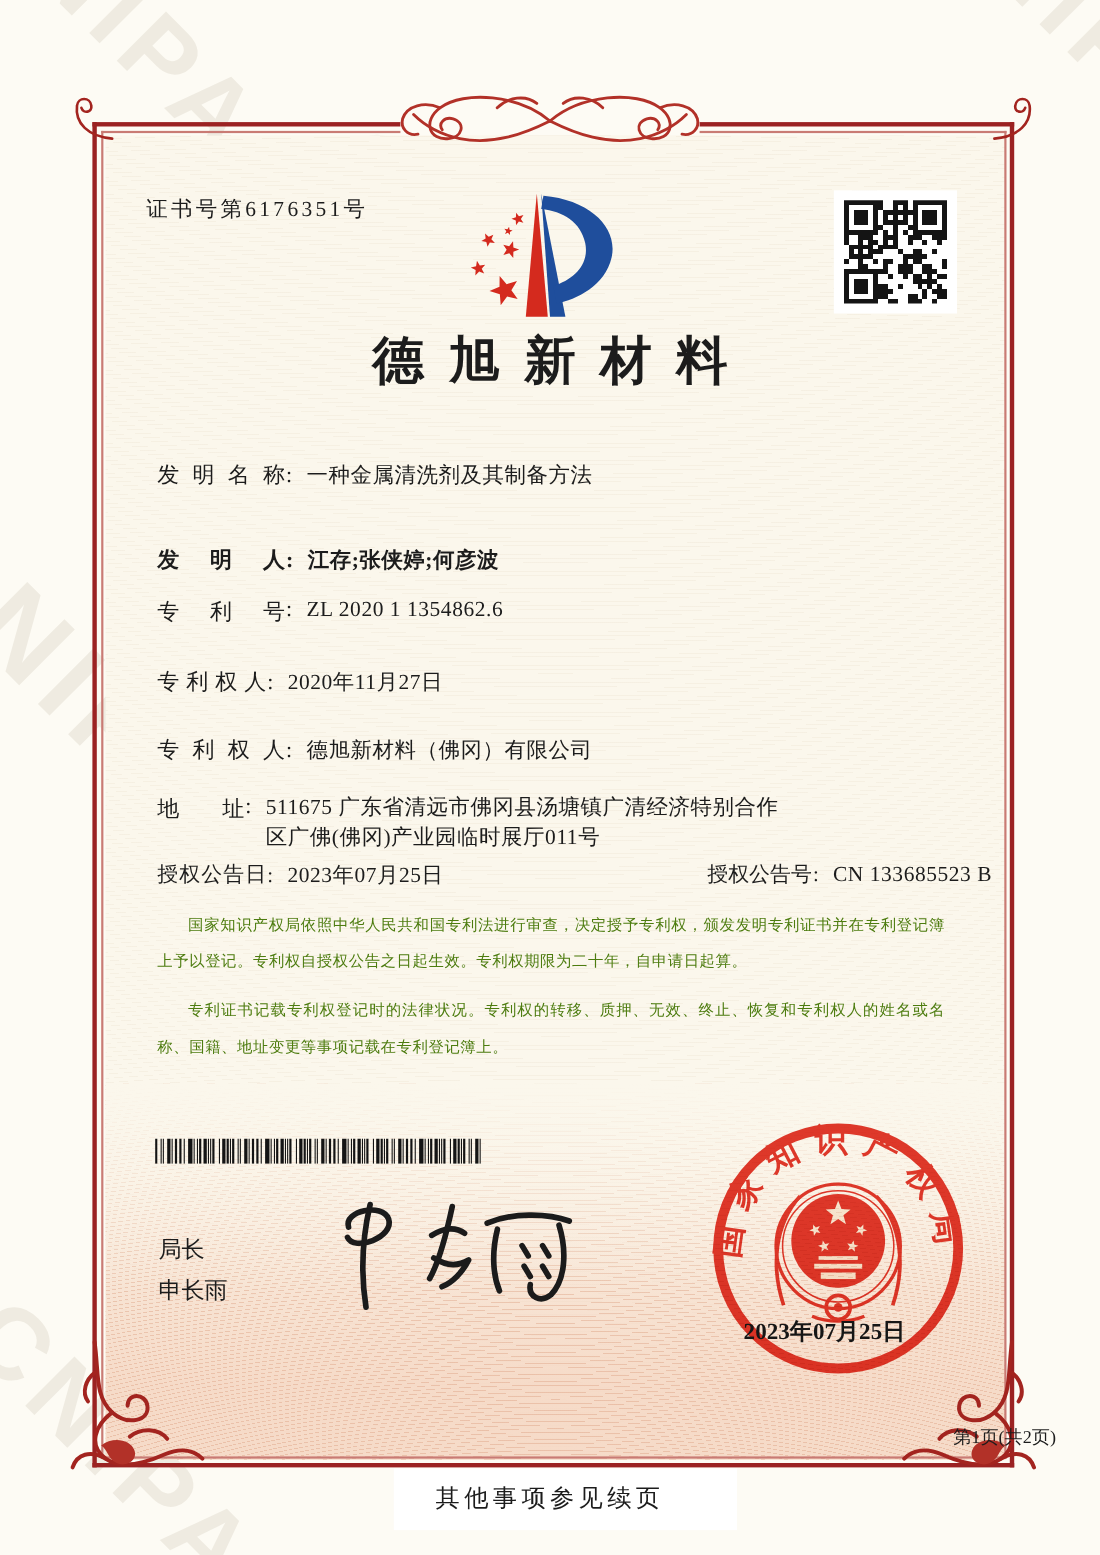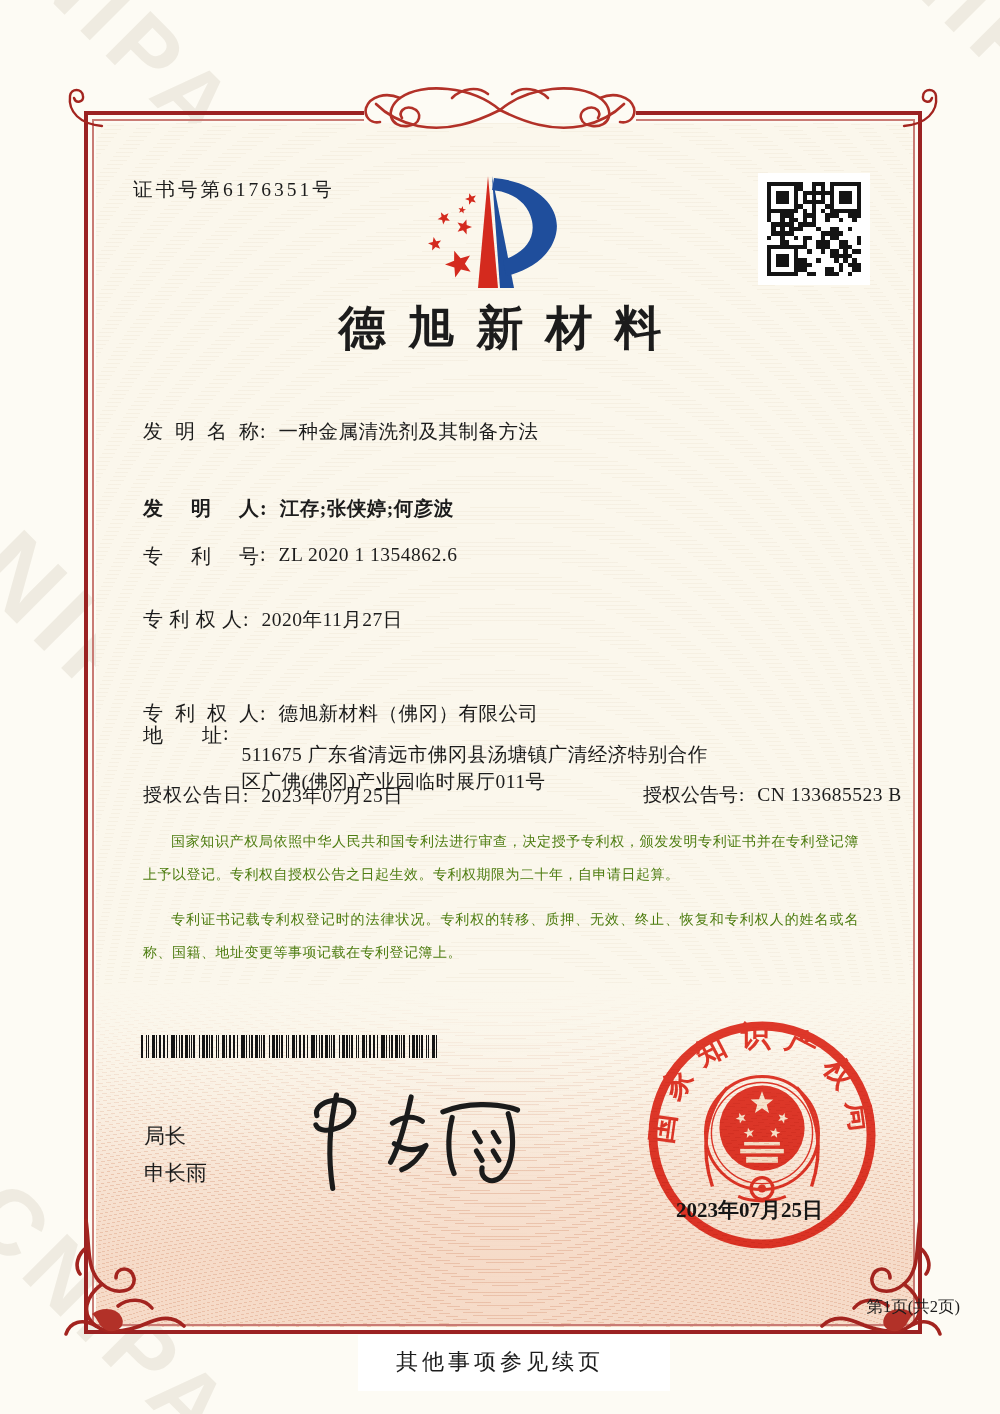--- a/index.html
+++ b/index.html
@@ -33,21 +33,21 @@
   .title{position:absolute; left:0; top:297px; width:1000px; text-align:center;
     font-size:47px; font-weight:700; letter-spacing:22px; padding-left:22px; box-sizing:border-box;}
   .qr-box{position:absolute; left:758px; top:173px; width:112px; height:112px; background:#fff;}
   .qr-box svg{position:absolute; left:9px; top:9px;}
   
   .frow{position:absolute; left:143px; font-size:20px; white-space:nowrap;}
   .flabel{display:inline-block; text-align:justify; text-align-last:justify; vertical-align:top;}
   .w4{width:116px;} .w5{width:99px;} .w2{width:79px;}
   .colon{margin-left:1px;}
   .fvalue{margin-left:13px; font-size:19.5px; letter-spacing:.5px;}
-  .addr .fvalue{white-space:pre-line; display:inline-block; vertical-align:top; line-height:26.5px;margin-top:20px;}
+  .addr .fvalue{white-space:pre-line; display:inline-block; vertical-align:top; line-height:26.5px;}
   .grant{font-size:19px;}
   .grant2{position:absolute; left:500px; top:0;}
   
   .body-text{position:absolute; left:143px; top:826px; width:716px;}
   .body-text p{margin:0 0 13px 0; text-indent:2em; font-size:14px; line-height:32.5px;
     text-align:justify; letter-spacing:.5px; color:#4d7c0f;}
   
   .barcode{position:absolute; left:141px; top:1035px;}
   
   .director-label{position:absolute; left:144px; top:1122px; font-size:21px;
@@ -319,21 +319,21 @@
   </div>
   <div class="frow" style="top:495px;font-weight:bold;">
     <span class="flabel w4">发明人</span><span class="colon">:</span><span class="fvalue">江存;张侠婷;何彦波</span>
   </div>
   <div class="frow" style="top:543px;">
     <span class="flabel w4">专利号</span><span class="colon">:</span><span class="fvalue">ZL 2020 1 1354862.6</span>
   </div>
   <div class="frow" style="top:606px;">
     <span class="flabel w5">专利权人</span><span class="colon">:</span><span class="fvalue">2020年11月27日</span>
   </div>
-  <div class="frow" style="top:668px;margin-top:32px;">
+  <div class="frow" style="top:668px;">
     <span class="flabel w4">专利权人</span><span class="colon">:</span><span class="fvalue">德旭新材料（佛冈）有限公司</span>
   </div>
   <div class="frow addr" style="top:722px;">
     <span class="flabel w2">地址</span><span class="colon">:</span><span class="fvalue">511675 广东省清远市佛冈县汤塘镇广清经济特别合作
 区广佛(佛冈)产业园临时展厅011号</span>
   </div>
   <div class="frow grant" style="top:782px; width:716px;">
     <span class="flabel w5">授权公告日</span><span class="colon">:</span><span class="fvalue">2023年07月25日</span>
     <span class="grant2">
       <span>授权公告号</span><span class="colon">:</span><span class="fvalue">CN 133685523 B</span>

